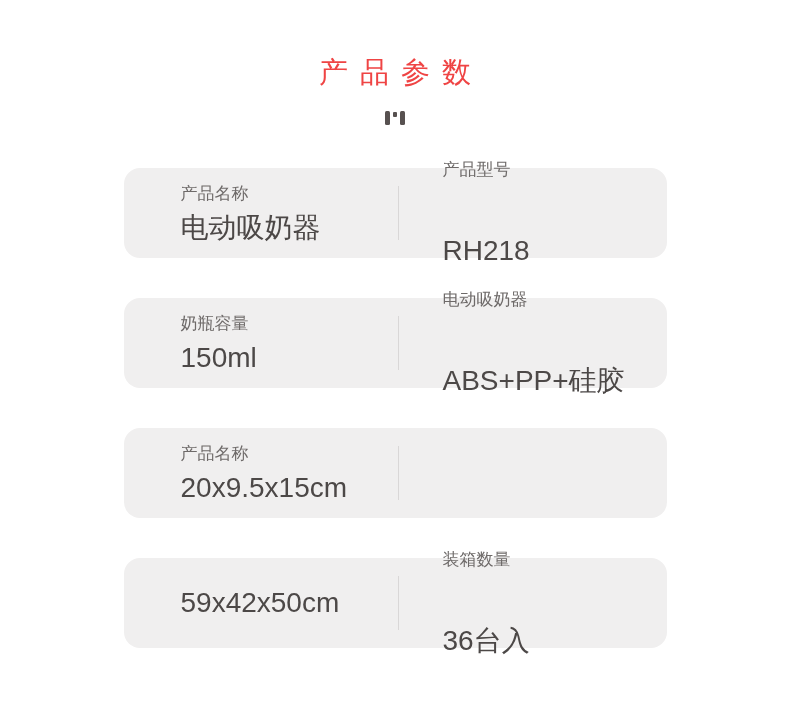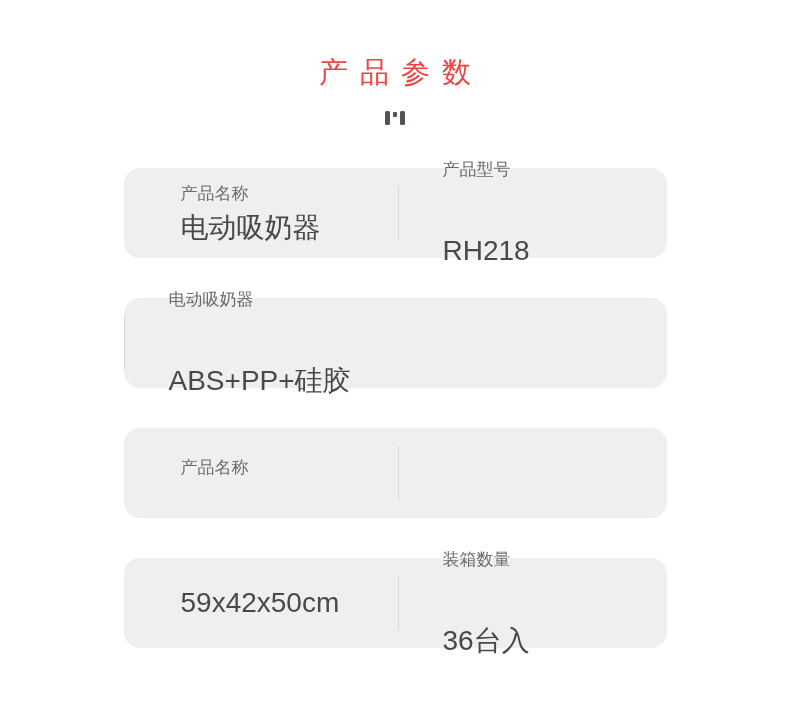--- a/index.html
+++ b/index.html
@@ -123,30 +123,35 @@
         <div class="spec-value">电动吸奶器</div>
       </div>
       <div class="card-divider"></div>
       <div class="cell right">
         <div class="spec-label">产品型号</div>
         <div class="spec-value">RH218</div>
       </div>
     </div>
 
     <div class="spec-card">
+      <div class="cell left">
+        <div class="spec-label">奶瓶容量</div>
+        <div class="spec-value">150ml</div>
+      </div>
       <div class="card-divider"></div>
       <div class="cell right">
         <div class="spec-label">电动吸奶器</div>
         <div class="spec-value">ABS+PP+硅胶</div>
       </div>
     </div>
 
     <div class="spec-card">
       <div class="cell left">
         <div class="spec-label">产品名称</div>
+        <div class="spec-value">20x9.5x15cm</div>
       </div>
       <div class="card-divider"></div>
     </div>
 
     <div class="spec-card">
       <div class="cell left">
         <div class="spec-value">59x42x50cm</div>
       </div>
       <div class="card-divider"></div>
       <div class="cell right">

